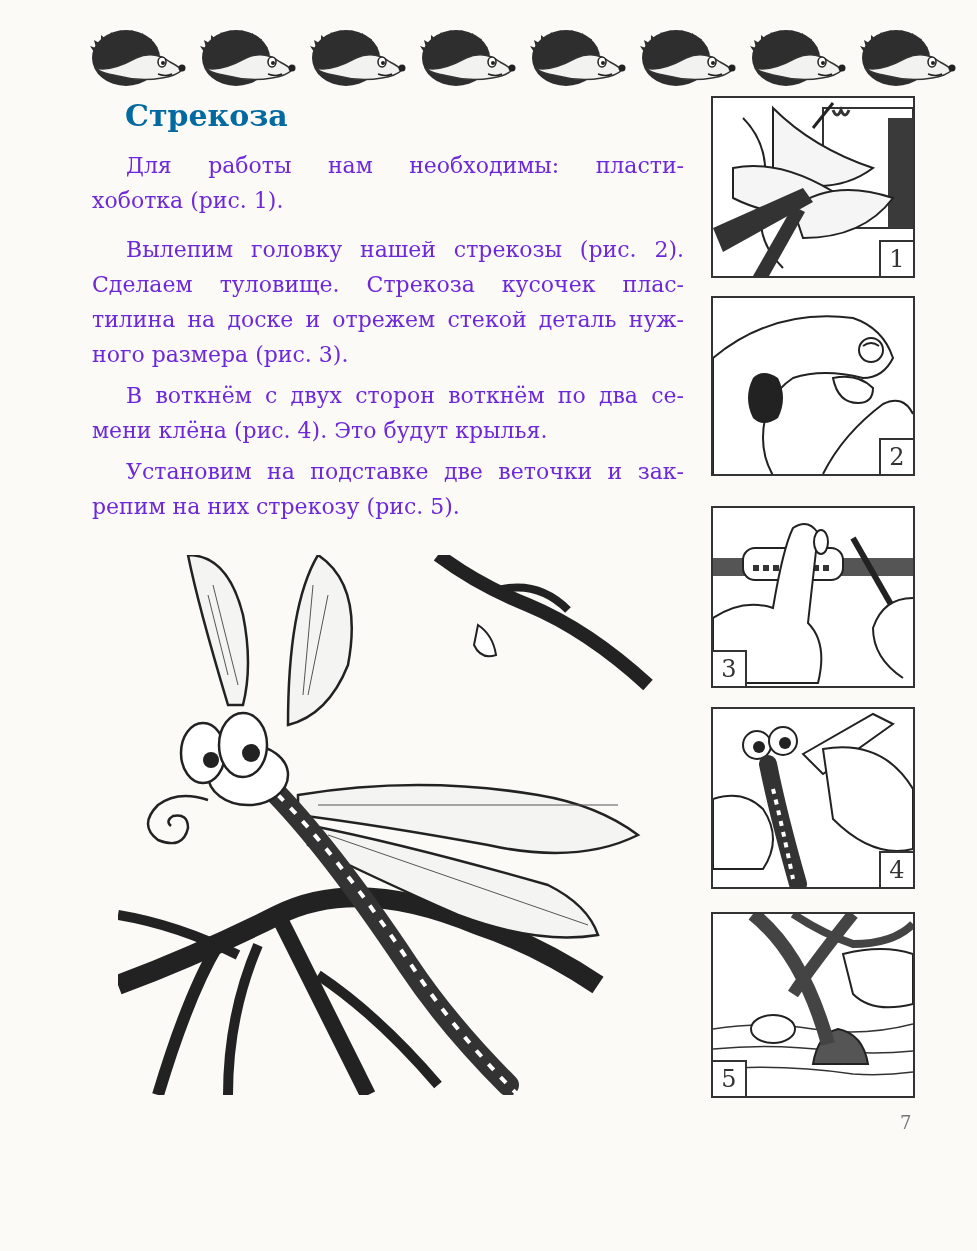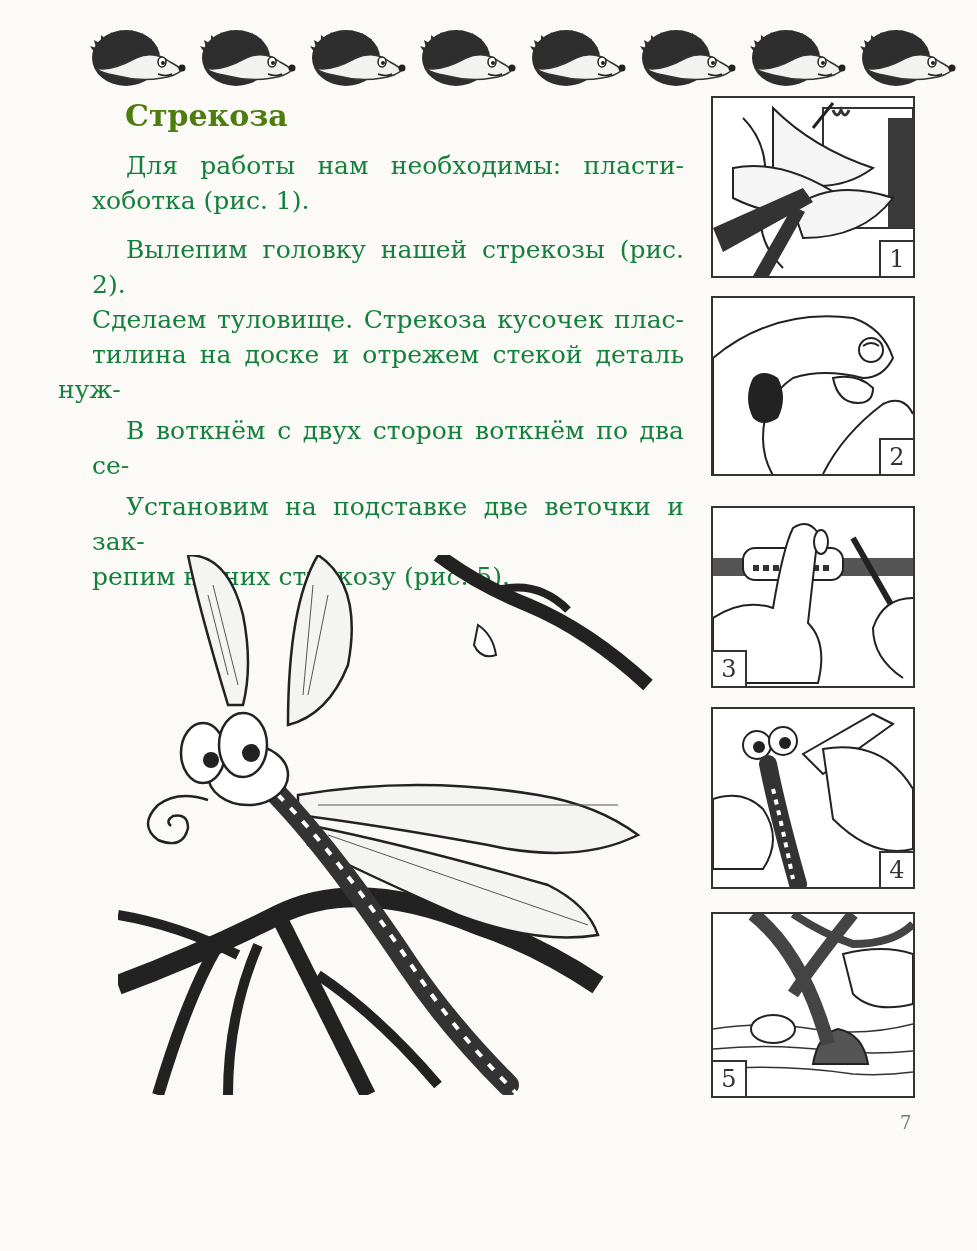--- a/index.html
+++ b/index.html
@@ -1,21 +1,21 @@
 <!DOCTYPE html>
 <html><head>
 <meta charset="utf-8">
 <style>
   html, body { margin:0; padding:0; }
   body { width:977px; height:1251px; background:#fbfaf7; position:relative; overflow:hidden;
          font-family:"DejaVu Serif", serif; color:#2a2a2a; }
   .border-row { position:absolute; left:88px; top:22px; width:870px; height:68px; display:flex; justify-content:space-between; }
   .hedgehog { width:100px; height:68px; position:relative; }
-  .title { position:absolute; left:125px; top:98px; font-size:30px; font-weight:bold; color:#4d7c0f; letter-spacing:0px; }
-  .text { position:absolute; left:92px; top:148px; width:592px; font-size:25px; line-height:35px; color:#15803d; text-align:justify; }
+  .title { position:absolute; left:125px; top:98px; font-size:30px; font-weight:bold; color:#0369a1; letter-spacing:0px; }
+  .text { position:absolute; left:92px; top:148px; width:592px; font-size:22px; line-height:35px; color:#6d28d9; text-align:justify; }
   .text p { margin:0; text-indent:34px; }
   .text p .ln { display:block; text-align:justify; text-align-last:justify; }
   .text p .ln.last { text-align-last:left; }
   .fig { position:absolute; left:711px; width:200px; border:2px solid #333; background:#fff; overflow:hidden; }
   .fig svg { display:block; }
   .fignum { position:absolute; width:32px; height:34px; border:2px solid #333; background:#fff; font-size:24px;
             display:flex; align-items:center; justify-content:center; color:#333; }
   .fignum.br { right:0; bottom:0; border-right:none; border-bottom:none; }
   .fignum.bl { left:0; bottom:0; border-left:none; border-bottom:none; }
   .main-illus { position:absolute; left:118px; top:555px; width:560px; height:540px; }
@@ -103,23 +103,25 @@
 
 <div class="text">
   <p>
     <span class="ln">Для работы нам необходимы: пласти-</span>
     <span class="ln last" style="margin-left:-34px">хоботка (рис. 1).</span>
   </p>
   <p style="margin-top:14px">
     <span class="ln">Вылепим головку нашей стрекозы (рис. 2).</span>
     <span class="ln" style="margin-left:-34px">Сделаем туловище. Стрекоза кусочек плас-</span>
     <span class="ln" style="margin-left:-34px">тилина на доске и отрежем стекой деталь нуж-</span>
+    <span class="ln last" style="margin-left:-34px">ного размера (рис. 3).</span>
   </p>
   <p style="margin-top:6px">
     <span class="ln">В воткнём с двух сторон воткнём по два се-</span>
+    <span class="ln last" style="margin-left:-34px">мени клёна (рис. 4). Это будут крылья.</span>
   </p>
   <p style="margin-top:6px">
     <span class="ln">Установим на подставке две веточки и зак-</span>
     <span class="ln last" style="margin-left:-34px">репим на них стрекозу (рис. 5).</span>
   </p>
 </div>
 
 <div class="fig" style="top:96px;height:178px">
   <svg width="200" height="178">
     <rect x="110" y="10" width="90" height="120" fill="#fff" stroke="#333" stroke-width="2"></rect>

